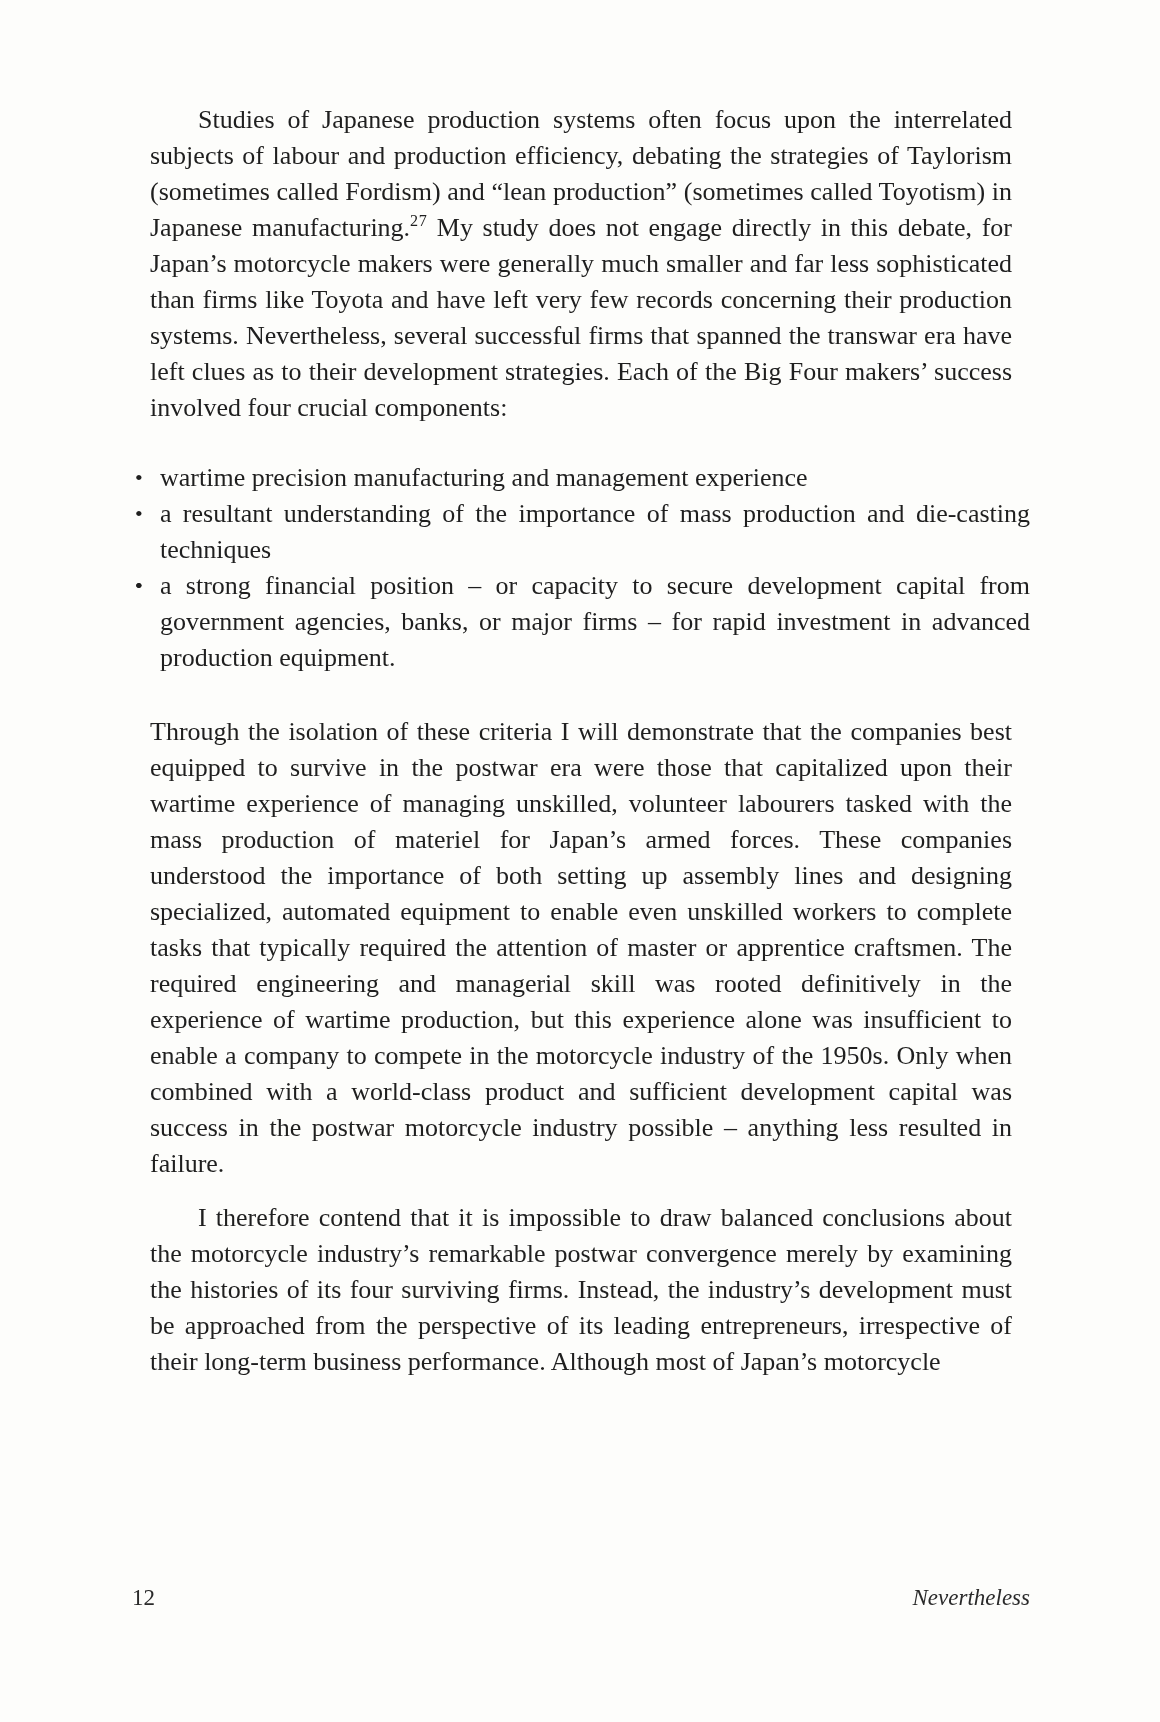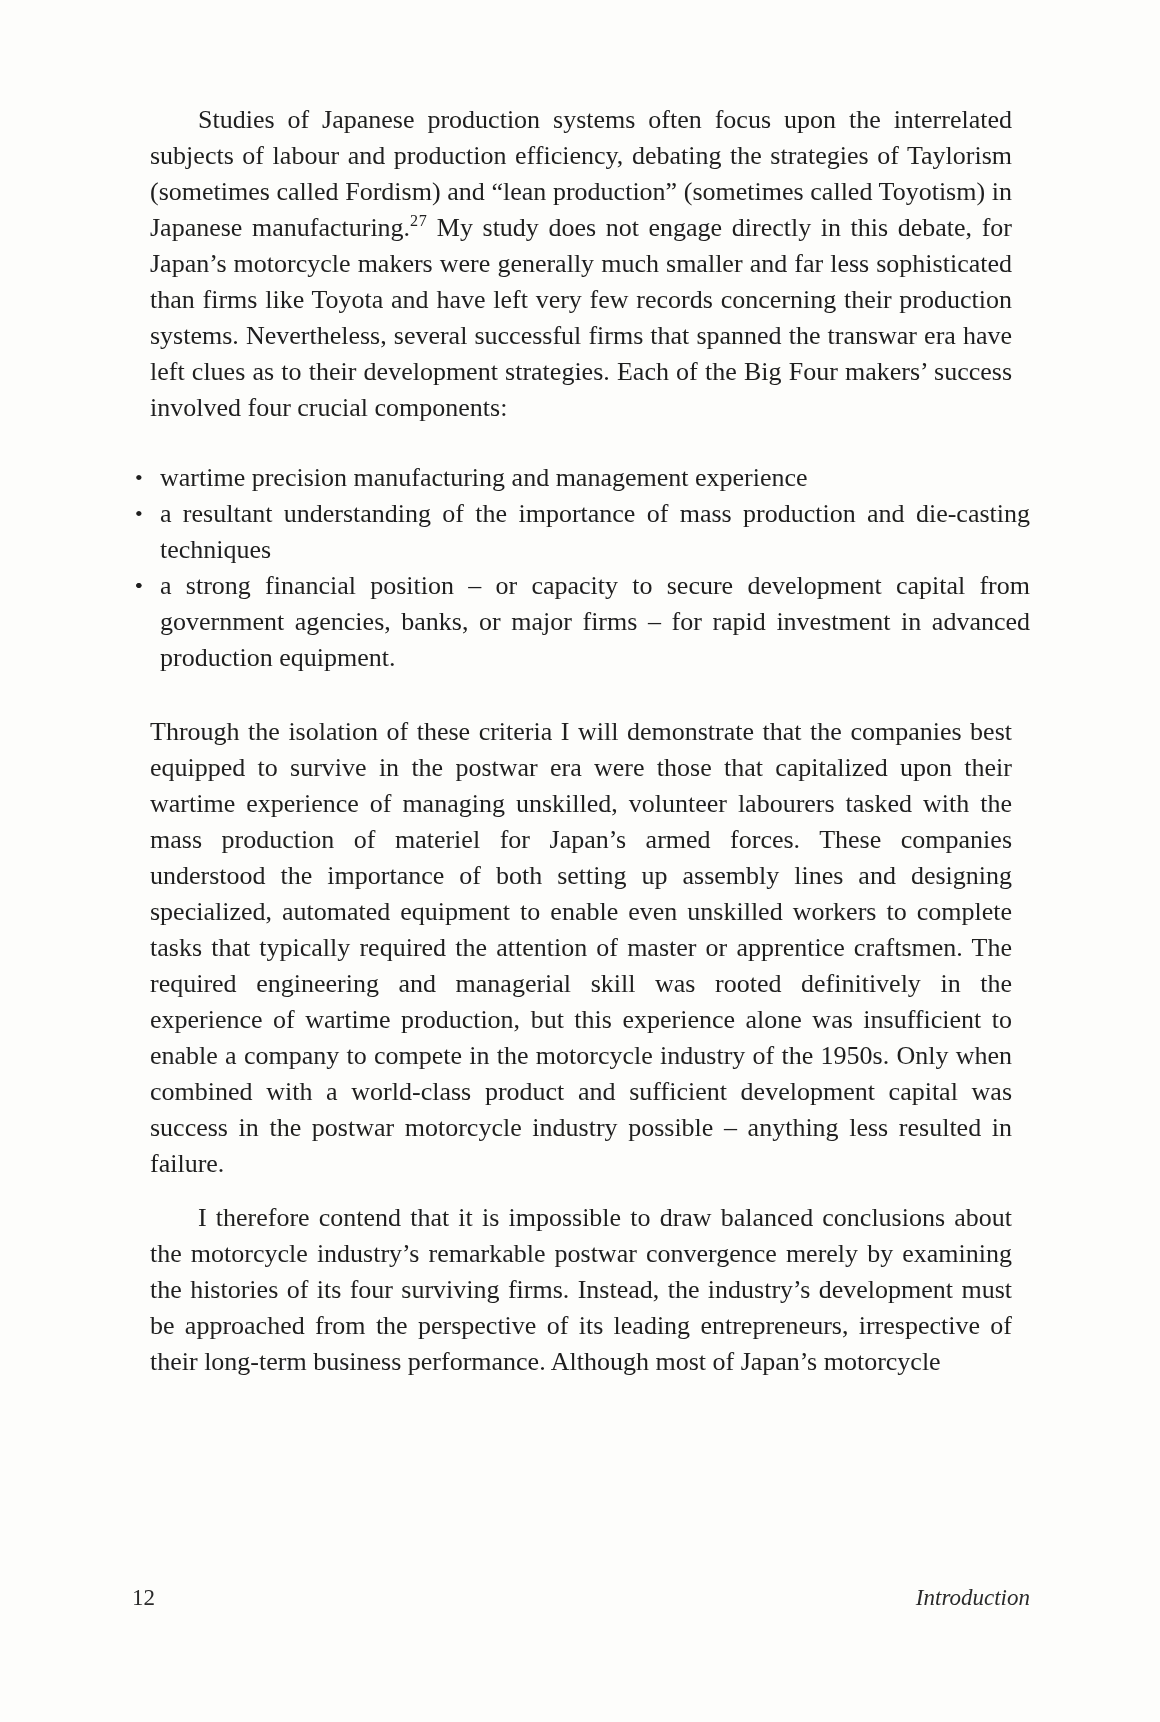--- a/index.html
+++ b/index.html
@@ -89,16 +89,16 @@
     </ul>
 
     <p class="para">Through the isolation of these criteria I will demonstrate that the companies best equipped to survive in the postwar era were those that capitalized upon their wartime experience of managing unskilled, volunteer labourers tasked with the mass production of materiel for Japan’s armed forces. These companies understood the importance of both setting up assembly lines and designing specialized, automated equipment to enable even unskilled workers to complete tasks that typically required the attention of master or apprentice craftsmen. The required engineering and managerial skill was rooted definitively in the experience of wartime production, but this experience alone was insufficient to enable a company to compete in the motorcycle industry of the 1950s. Only when combined with a world-class product and sufficient development capital was success in the postwar motorcycle industry possible – anything less resulted in failure.</p>
 
     <p class="para indent">I therefore contend that it is impossible to draw balanced conclusions about the motorcycle industry’s remarkable postwar convergence merely by examining the histories of its four surviving firms. Instead, the industry’s development must be approached from the perspective of its leading entrepreneurs, irrespective of their long-term business performance. Although most of Japan’s motorcycle</p>
 
   </main>
 
   <footer class="page-footer">
     <span class="footer-page-number">12</span>
-    <span class="footer-section">Introduction</span>
+    <span class="footer-section">Nevertheless</span>
   </footer>
 
 </div>
 
 </body></html>

